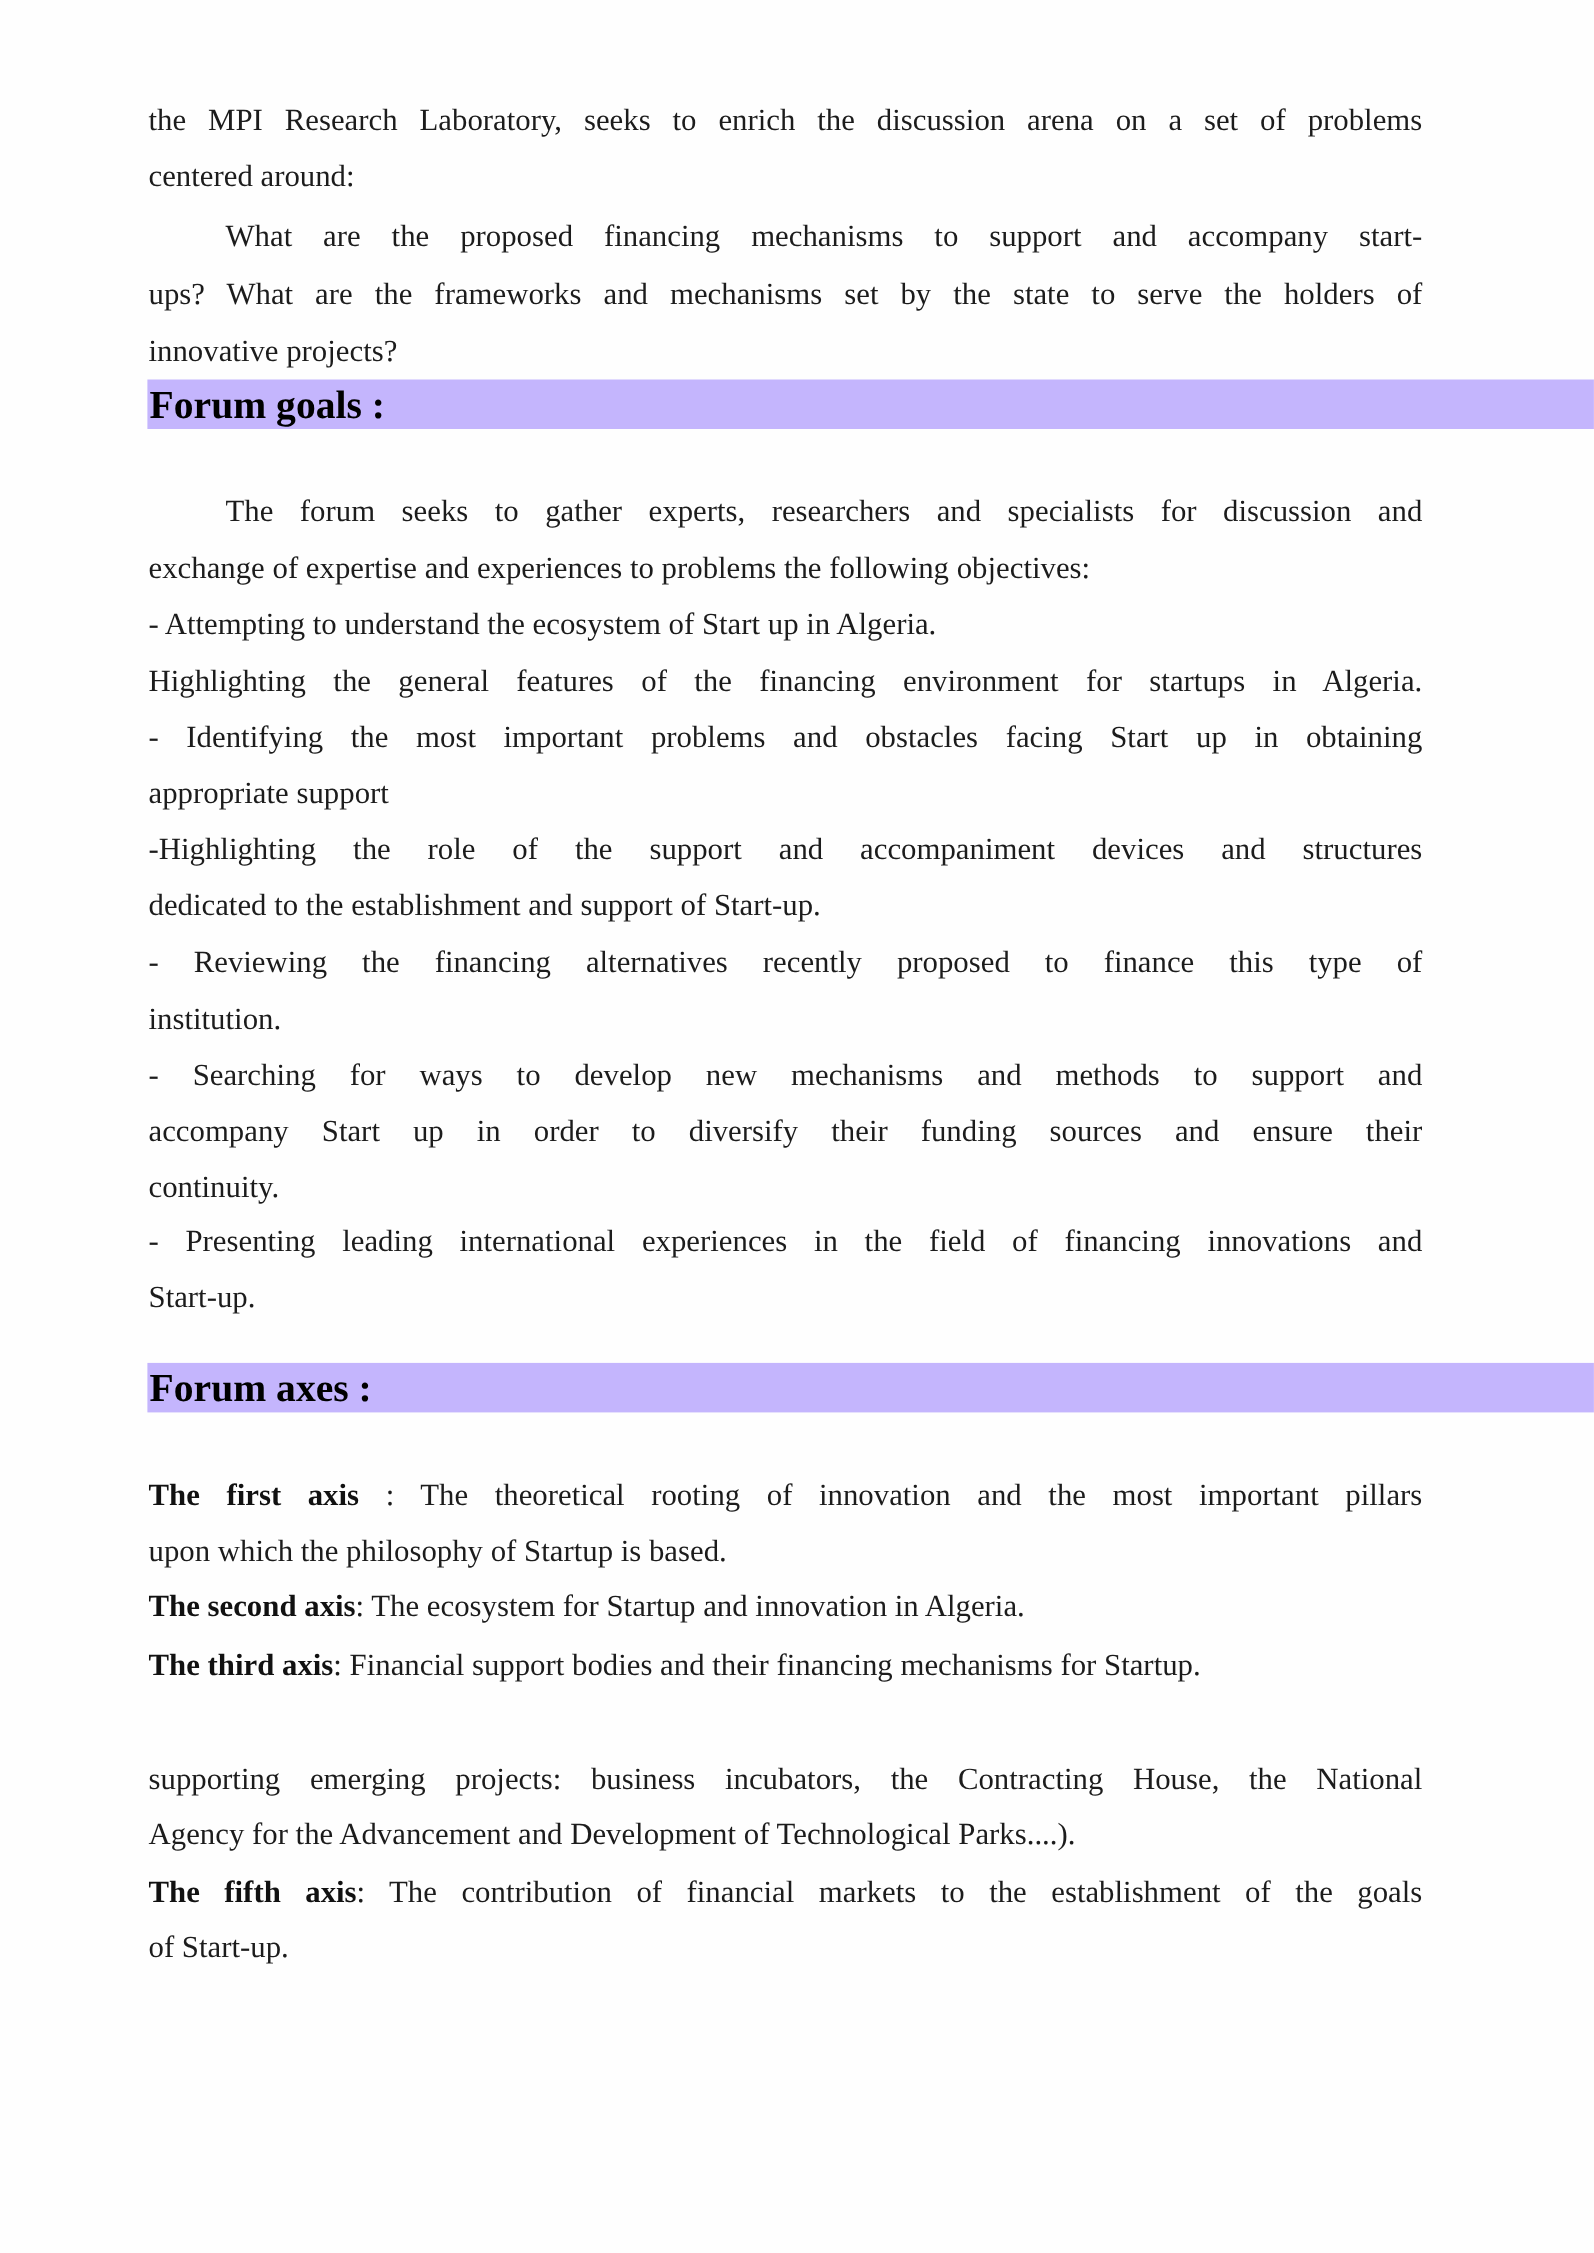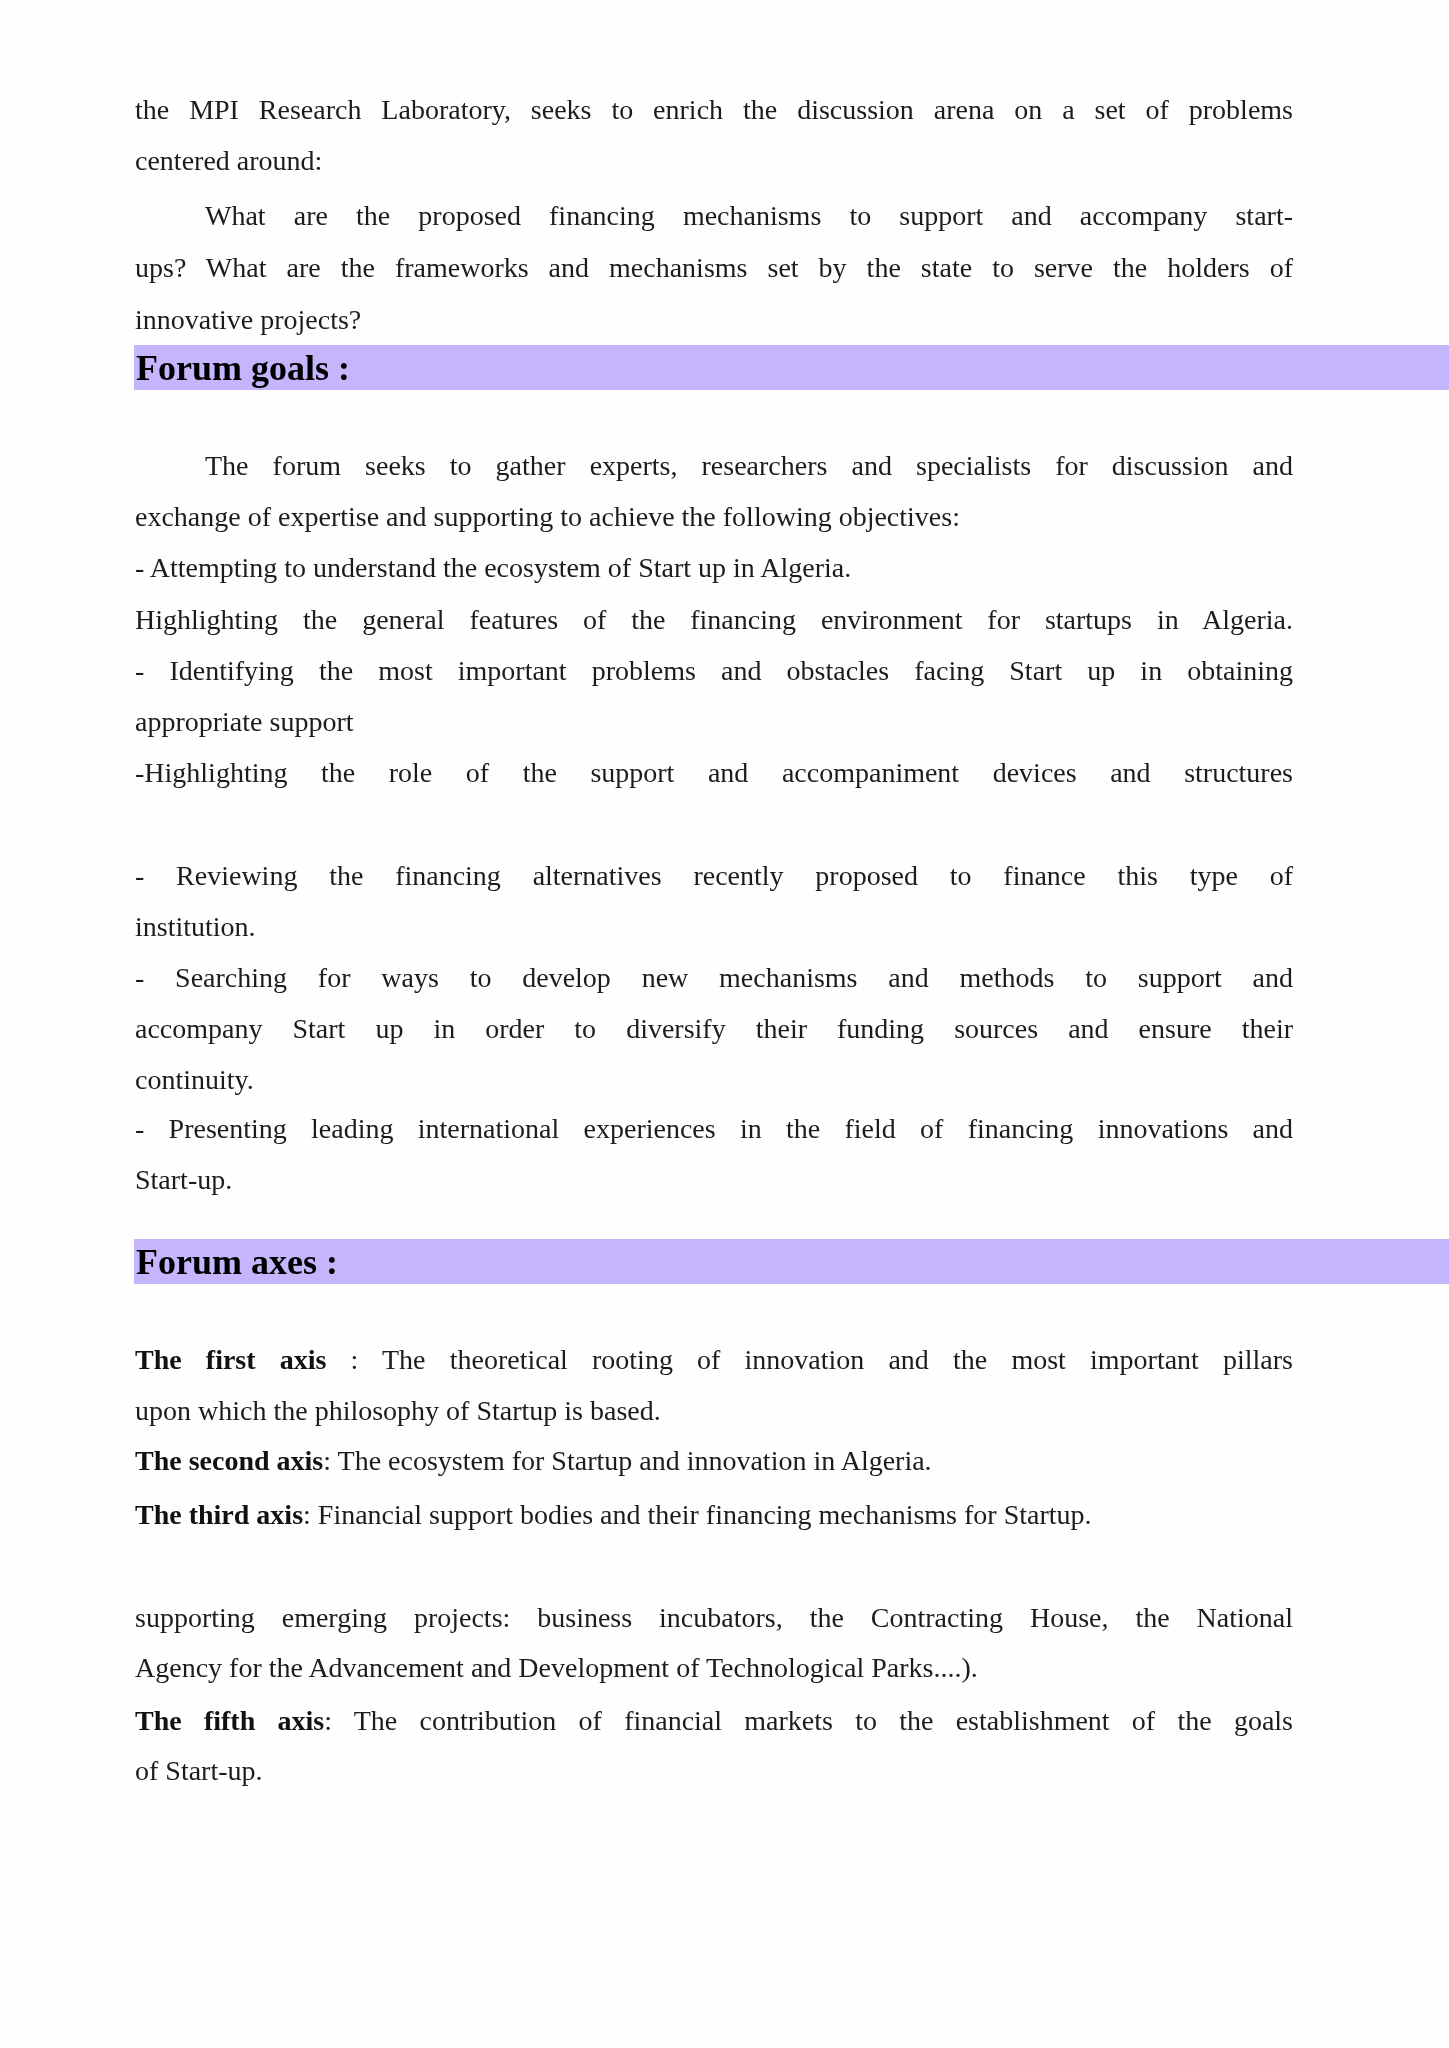--- a/index.html
+++ b/index.html
@@ -46,26 +46,27 @@
   <div class="line" style="top:143px">centered around:</div>
   <div class="line j indent" style="top:198px">What are the proposed financing mechanisms to support and accompany start-</div>
   <div class="line j" style="top:250px">ups? What are the frameworks and mechanisms set by the state to serve the holders of</div>
   <div class="line" style="top:302px">innovative projects?</div>
 
   <div class="bar" style="top:345px;height:45px">
     <span class="bar-title">Forum goals :</span>
   </div>
 
   <div class="line j indent" style="top:448px">The forum seeks to gather experts, researchers and specialists for discussion and</div>
-  <div class="line" style="top:499px">exchange of expertise and supporting to achieve the following objectives:</div>
+  <div class="line" style="top:499px">exchange of expertise and experiences to problems the following objectives:</div>
   <div class="line" style="top:550px">- Attempting to understand the ecosystem of Start up in Algeria.</div>
   <div class="line j" style="top:602px">Highlighting the general features of the financing environment for startups in Algeria.</div>
   <div class="line j" style="top:653px">- Identifying the most important problems and obstacles facing Start up in obtaining</div>
   <div class="line" style="top:704px">appropriate support</div>
   <div class="line j" style="top:755px">-Highlighting the role of the support and accompaniment devices and structures</div>
+  <div class="line" style="top:806px">dedicated to the establishment and support of Start-up.</div>
   <div class="line" style="top:909px">institution.</div>
   <div class="line j" style="top:858px">- Reviewing the financing alternatives recently proposed to finance this type of</div>
   <div class="line j" style="top:960px">- Searching for ways to develop new mechanisms and methods to support and</div>
   <div class="line j" style="top:1011px">accompany Start up in order to diversify their funding sources and ensure their</div>
   <div class="line" style="top:1062px">continuity.</div>
   <div class="line j" style="top:1111px">- Presenting leading international experiences in the field of financing innovations and</div>
   <div class="line" style="top:1162px">Start-up.</div>
 
   <div class="bar" style="top:1239px;height:45px">
     <span class="bar-title">Forum axes :</span>

